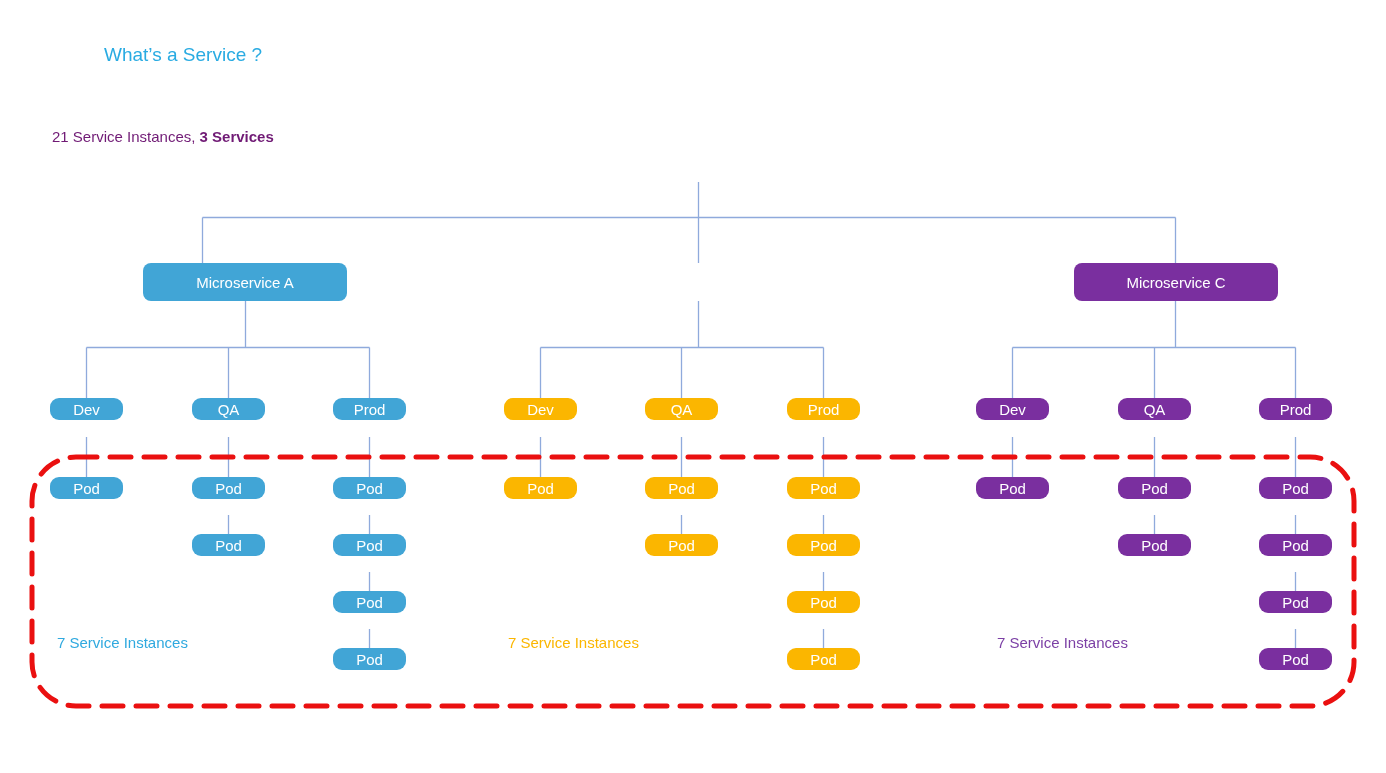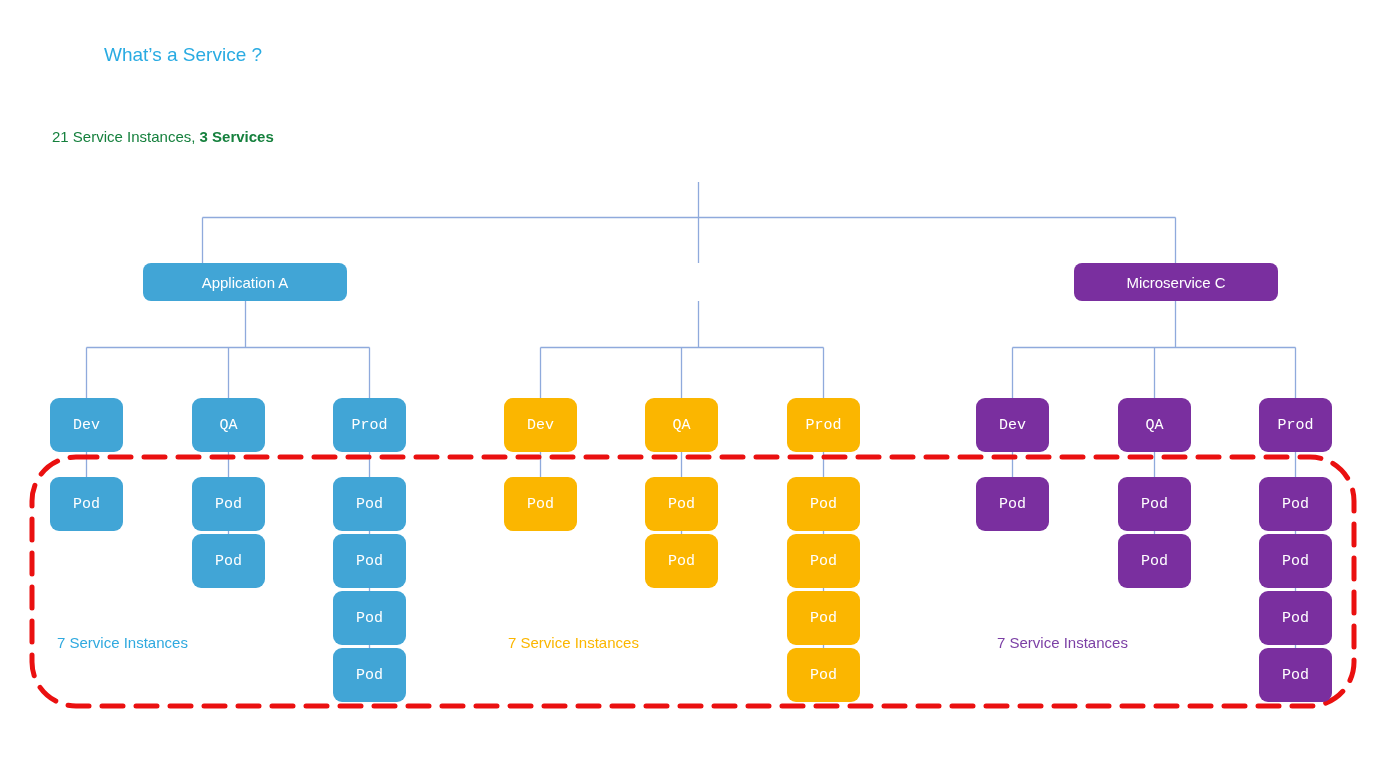--- a/index.html
+++ b/index.html
@@ -5,34 +5,34 @@
   html,body{margin:0;padding:0;background:#fff;}
   .canvas{
     position:relative;width:1386px;height:773px;background:#ffffff;overflow:hidden;
     font-family:"Liberation Sans","DejaVu Sans",sans-serif;
   }
   .lines{position:absolute;left:0;top:0;width:1386px;height:773px;}
   .title{
     position:absolute;left:104px;top:44px;font-size:19px;color:#29ABE2;
   }
   .summary{
-    position:absolute;left:52px;top:128px;font-size:15px;color:#15803d;white-space:nowrap;
+    position:absolute;left:52px;top:128px;font-size:15px;color:#701a75;white-space:nowrap;
   }
   .summary .b{font-weight:bold;}
   .node{
     position:absolute;display:flex;align-items:center;justify-content:center;
     color:#ffffff;text-align:center;box-sizing:border-box;
   }
   .blue  {background:#41A5D6;}
   .yellow{background:#FBB600;}
   .purple{background:#7A2F9F;}
   .app{left:597px;top:113px;width:203px;height:69px;border-radius:12px;font-size:13px;font-weight:bold;}
   .ms {top:263px;width:204px;height:38px;border-radius:8px;font-size:15px;}
   .ms-a{left:143px;} .ms-b{left:597px;} .ms-c{left:1074px;}
-  .env,.pod{width:73px;height:54px;border-radius:9px;font-size:15px;font-family:Liberation Mono, monospace;}
+  .env,.pod{width:73px;height:22px;border-radius:9px;font-size:15px;}
   .env{top:398px;}
   .note{
     position:absolute;top:634px;font-size:15px;white-space:nowrap;
   }
   .note-blue  {left:57px;color:#2FA9DF;}
   .note-yellow{left:508px;color:#FBB600;}
   .note-purple{left:997px;color:#7B3FA5;}
 </style>
 </head>
 <body>
@@ -56,21 +56,21 @@
 
       <path d="M1012.5 437 V477 M1154.5 437 V477 M1154.5 515 V534 M1295.5 437 V477 M1295.5 515 V534 M1295.5 572 V591 M1295.5 629 V648"></path>
     </g>
     <rect x="32" y="457" width="1322" height="249" rx="44" fill="none" stroke="#EA1010" stroke-width="5" stroke-dasharray="21 13" stroke-linecap="round"></rect>
   </svg>
 
   <div class="title">What’s a Service ?</div>
   <div class="summary"><span>21 Service Instances, </span><span class="b">3 Services</span></div>
 
 
-  <div class="node ms ms-a blue">Application A</div>
+  <div class="node ms ms-a blue">Microservice A</div>
   <div class="node ms ms-c purple">Microservice C</div>
 
   <div class="node env blue" style="left:50px;">Dev</div>
   <div class="node env blue" style="left:192px;">QA</div>
   <div class="node env blue" style="left:333px;">Prod</div>
 
   <div class="node env yellow" style="left:504px;">Dev</div>
   <div class="node env yellow" style="left:645px;">QA</div>
   <div class="node env yellow" style="left:787px;">Prod</div>
 

